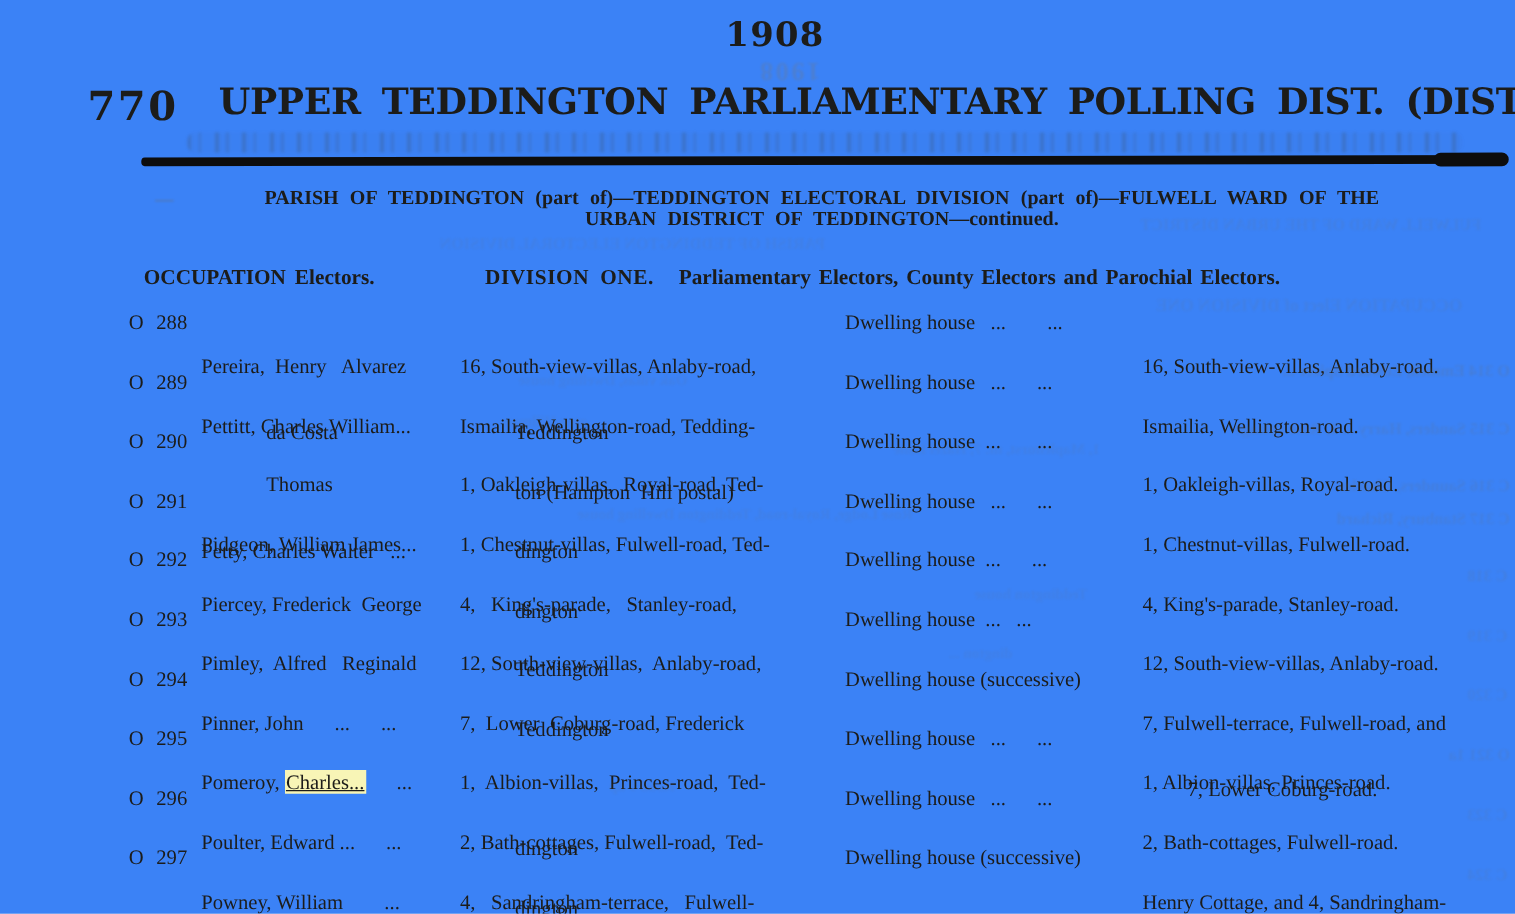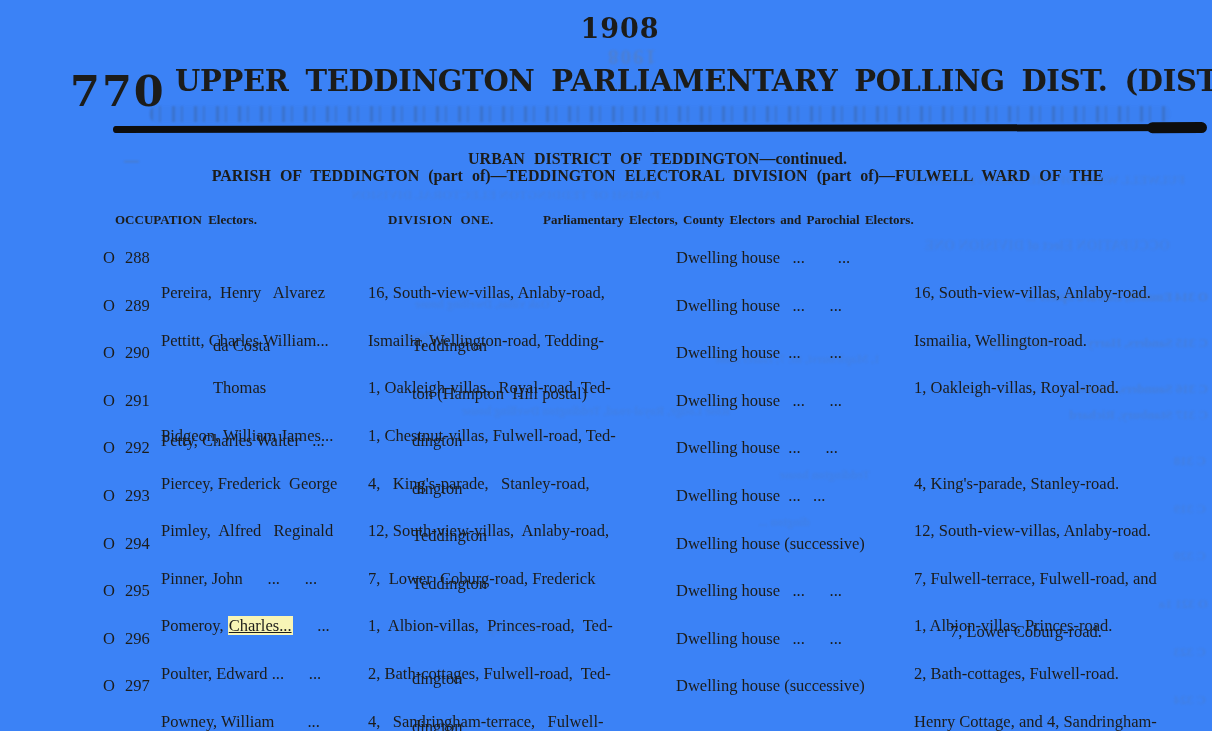--- a/index.html
+++ b/index.html
@@ -24,21 +24,21 @@
     position:absolute;top:44px;left:0;width:1262px;
     text-align:center;
     font-size:21px;font-weight:bold;letter-spacing:2px;
     color:#777;opacity:.28;
     transform:scale(-1,-1);
     filter:blur(1px);
   }
   .title-row{position:absolute;top:64px;left:0;width:1212px;height:46px;}
   .page-num{
     position:absolute;left:70px;top:2px;
-    font-size:43px;font-weight:bold;letter-spacing:2px;
+    font-size:32px;font-weight:bold;letter-spacing:2px;
     font-family:"DejaVu Serif","Liberation Serif",serif;
   }
   .page-title{
     position:absolute;left:175px;top:0;width:1035px;margin:0;
     text-align:center;
     font-size:29px;font-weight:bold;
     word-spacing:7px;letter-spacing:-.3px;
     white-space:nowrap;
     font-family:"DejaVu Serif","Liberation Serif",serif;
   }
@@ -53,21 +53,21 @@
     content:"";position:absolute;right:-2px;top:-2px;width:60px;height:11px;
     background:#0d0d0d;border-radius:6px;
   }
   
   .parish{
     position:absolute;top:150px;left:125px;width:1065px;
     text-align:center;font-weight:bold;font-size:16px;line-height:17px;
     word-spacing:5px;
   }
   
-  .col-heads{position:absolute;top:212px;left:0;width:1212px;height:20px;font-weight:bold;font-size:13px;}
+  .col-heads{position:absolute;top:212px;left:0;width:1212px;height:20px;font-weight:bold;font-size:17px;}
   .h-occ{position:absolute;left:115px;word-spacing:3px;}
   .h-div{position:absolute;left:388px;letter-spacing:.5px;word-spacing:4px;}
   .h-elec{position:absolute;left:543px;word-spacing:2px;}
   
   .rows{position:absolute;top:249px;left:0;width:1212px;}
   .row{
     display:grid;
     grid-template-columns:22px 36px 207px 296px 12px 228px 10px 286px;
     margin-left:103px;
     height:47.6px;
@@ -112,22 +112,22 @@
 
   <div class="title-row">
     <span class="page-num">770</span>
     <h1 class="page-title"><span>UPPER TEDDINGTON PARLIAMENTARY POLLING DIST. (DIST. O)</span></h1>
   </div>
 
   <div class="smudge"></div>
   <div class="rule"></div>
 
   <div class="parish">
+    <div>PARISH OF TEDDINGTON (part of)—TEDDINGTON ELECTORAL DIVISION (part of)—FULWELL WARD OF THE</div>
     <div>URBAN DISTRICT OF TEDDINGTON—continued.</div>
-    <div>PARISH OF TEDDINGTON (part of)—TEDDINGTON ELECTORAL DIVISION (part of)—FULWELL WARD OF THE</div>
   </div>
 
   <div class="col-heads">
     <span class="h-occ">OCCUPATION Electors.</span>
     <span class="h-div">DIVISION ONE.</span>
     <span class="h-elec">Parliamentary Electors, County Electors and Parochial Electors.</span>
   </div>
 
   <div class="rows">
   <div class="row">
@@ -189,20 +189,24 @@
     <span class="cell c-num">291</span>
     <span class="cell c-name">
       <span class="l"><span>Pidgeon, William James...</span></span>
       
     </span>
     <span class="cell c-addr1">
       <span class="l">1, Chestnut-villas, Fulwell-road, Ted-</span>
       <span class="l ind-addr1">dington</span>
     </span>
     <span class="cell c-qual">Dwelling house   ...      ...</span>
+    <span class="cell c-addr2">
+      <span class="l">1, Chestnut-villas, Fulwell-road.</span>
+      
+    </span>
   </div>
 
   <div class="row">
     <span class="cell c-prefix">O</span>
     <span class="cell c-num">292</span>
     <span class="cell c-name">
       <span class="l"><span>Piercey, Frederick  George</span></span>
       
     </span>
     <span class="cell c-addr1">

